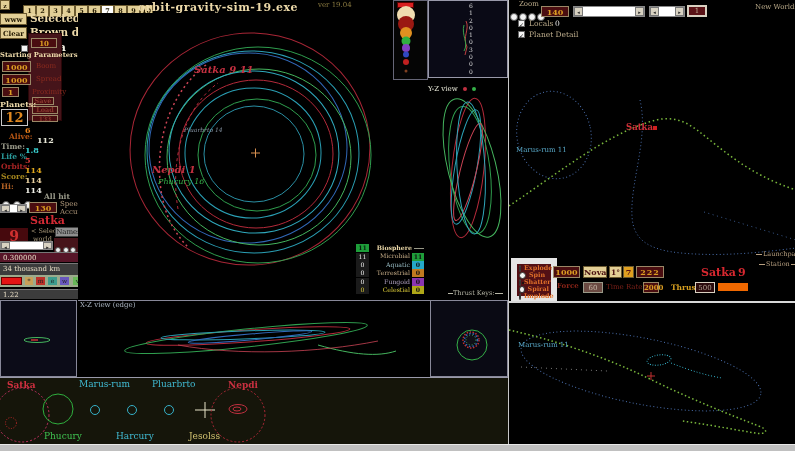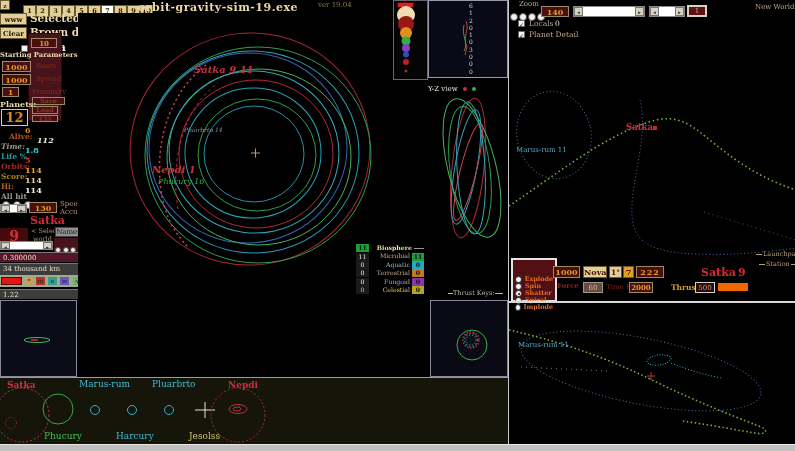--- a/index.html
+++ b/index.html
@@ -16,21 +16,21 @@
   .sb{background:#fdfdfd;border:1px solid #888;display:flex;}
   .sb .ar{width:7px;background:#d8d2c2;color:#222;font-size:5px;line-height:8px;text-align:center;border:1px solid #777;}
   .sb .tr{flex:1;background:#ffffff;}
   .chk{width:7px;height:7px;background:#f4f4f4;border:1px solid #666;font-size:6px;line-height:7px;color:#111;text-align:center;}
   .statlbl{font-size:7.5px;font-weight:bold;}
   .statval{font-size:8px;font-weight:bold;}
   .bio-row{display:flex;height:8.4px;align-items:center;font-size:6.2px;}
   .bio-count{width:13px;text-align:center;color:#f0f0f0;background:#1b1b1b;height:8px;line-height:8px;}
   .bio-lbl{flex:1;text-align:right;padding-right:2px;}
   .bio-badge{width:12px;text-align:center;color:#101010;font-weight:bold;height:8px;line-height:8px;}
-  .modes{display:flex;flex-direction:column;justify-content:space-around;background:#521015;border:2px solid #e5e5e5;padding:16px 2px;}
+  .modes{display:flex;flex-direction:column;justify-content:space-around;background:#521015;border:6px solid #e5e5e5;padding:1px 2px;}
   .mode-row{display:flex;align-items:center;gap:3px;font-size:6.4px;font-weight:bold;color:#e0702a;}
   .rdot{width:5px;height:5px;border-radius:50%;background:#f4f4f4;border:1px solid #333;position:relative;}
   .rdot.on:after{content:"";position:absolute;left:1.5px;top:1.5px;width:2px;height:2px;border-radius:50%;background:#111;}
   .hline{background:#d8d8d8;}
   .edge-lbl{color:#b8a080;font-size:6.5px;}
   .edge-lbl .ln{display:inline-block;width:6px;height:1px;background:#b8a080;vertical-align:middle;margin:0 1px;}
   svg{display:block;}
 </style>
 </head>
 <body>
@@ -56,35 +56,35 @@
   <div class="a mrn" style="left:31px;top:38px;width:26px;height:10px;font-size:7px;line-height:9px;">10</div>
   <div class="a" style="left:0;top:52px;width:80px;font-size:6.8px;font-weight:bold;color:#ecd9a9;">Starting Parameters</div>
 
   <div class="a mrn" style="left:2px;top:61px;width:29px;height:11px;font-size:8px;line-height:10px;">1000</div>
   <div class="a" style="left:36px;top:63px;font-size:7px;color:#8a2a1e;">Boom</div>
   <div class="a mrn" style="left:2px;top:74px;width:29px;height:11px;font-size:8px;line-height:10px;">1000</div>
   <div class="a" style="left:36px;top:76px;font-size:7px;color:#8a2a1e;">Spread</div>
   <div class="a mrn" style="left:2px;top:87px;width:17px;height:10px;font-size:8px;line-height:9px;">1</div>
   <div class="a" style="left:32px;top:89px;font-size:7px;color:#8a2a1e;">Proximity</div>
 
-  <div class="a mrn" style="left:32px;top:97px;width:33px;height:8px;font-size:6.5px;line-height:7px;color:#8a3a30;">Save</div>
+  <div class="a mrn" style="left:32px;top:97px;width:22px;height:8px;font-size:6.5px;line-height:7px;color:#8a3a30;">Save</div>
   <div class="a mrn" style="left:32px;top:106px;width:26px;height:8px;font-size:6.5px;line-height:7px;color:#8a3a30;">Load</div>
   <div class="a mrn" style="left:32px;top:115px;width:26px;height:7px;font-size:6px;line-height:6px;color:#8a3a30;">133</div>
 
   <div class="a" style="left:0;top:100px;font-size:8px;font-weight:bold;color:#ecd9a9;">Planets:</div>
   <div class="a" style="left:1px;top:109px;width:27px;height:17px;background:#000;border:1px solid #c8c8c8;color:#e08820;font-size:13px;font-weight:bold;text-align:center;line-height:16px;">12</div>
 
   <div class="a" style="left:1px;top:126px;">
     <div style="position:relative;height:10px;"><span class="statlbl" style="color:#b35414;padding-left:8px;">Alive:</span><span class="statval a" style="left:24px;top:0;color:#e87f1a;">6</span></div>
-    <div style="position:relative;height:10px;font-style:italic;"><span class="statlbl" style="color:#9a9a8a;">Time:</span><span class="statval a" style="left:36px;top:0;color:#e8e8d8;">112</span></div>
+    <div style="position:relative;height:10px;"><span class="statlbl" style="color:#9a9a8a;">Time:</span><span class="statval a" style="left:36px;top:0;color:#e8e8d8;">112</span></div>
     <div style="position:relative;height:10px;"><span class="statlbl" style="color:#2a9a9a;">Life %</span><span class="statval a" style="left:24px;top:0;color:#38d0d0;">1.8</span></div>
     <div style="position:relative;height:10px;"><span class="statlbl" style="color:#a82424;">Orbits:</span><span class="statval a" style="left:24px;top:0;color:#d03838;">5</span></div>
     <div style="position:relative;height:10px;"><span class="statlbl" style="color:#a8891e;">Score:</span><span class="statval a" style="left:24px;top:0;color:#e0a81e;">114</span></div>
     <div style="position:relative;height:10px;"><span class="statlbl" style="color:#b06024;">Hi:</span><span class="statval a" style="left:24px;top:0;color:#e8d0a0;">114</span></div>
-    <div style="position:relative;height:10px;"><span class="statlbl" style="color:#9a9a8a;">All hit</span><span class="statval a" style="left:24px;top:0;color:#f0f0e8;">114</span></div>
+    <div style="position:relative;height:10px;padding-left:43px;"><span class="statlbl" style="color:#9a9a8a;">All hit</span><span class="statval a" style="left:24px;top:0;color:#f0f0e8;">114</span></div>
   </div>
 
   <div class="a" style="left:2px;top:196px;">
     <span class="dot"></span><span class="dot" style="margin-left:3px;"></span><span class="dot" style="margin-left:3px;"></span>
   </div>
   <div class="a sb" style="left:0;top:204px;width:27px;height:9px;">
     <span class="ar">◂</span>
       <span class="tr"></span>
       <span class="ar">▸</span>
   </div>
@@ -235,20 +235,33 @@
     <span style="display:inline-block;width:5px;border-top:1px solid #b8b8a8;vertical-align:middle;"></span><span>Thrust Keys:</span><span style="display:inline-block;width:8px;border-top:1px solid #b8b8a8;vertical-align:middle;"></span>
   </div>
 
   <div class="a" style="left:0;top:300px;width:77px;height:77px;background:#0c0c18;border:1px solid #889;">
     <svg width="75" height="75" viewBox="0 0 75 75">
       <ellipse cx="36" cy="39" rx="13" ry="2.5" stroke="#45b55e" fill="none" stroke-width="1"></ellipse>
       <path d="M 30,39 h 7" stroke="#cc3333" stroke-width="1.5"></path>
     </svg>
   </div>
 
+  <div class="a" style="left:78px;top:300px;width:352px;height:77px;background:#000;border-top:1px solid #889;">
+    <div class="a" style="left:2px;top:1px;font-size:7px;color:#aab4c0;">X-Z view (edge)</div>
+    <svg width="352" height="76" viewBox="0 0 352 76">
+      <g fill="none" stroke-width="1">
+        <ellipse cx="170" cy="35" rx="102" ry="6" stroke="#b42a3a" transform="rotate(-4 170 35)"></ellipse>
+        <ellipse cx="168" cy="37" rx="122" ry="9" stroke="#2f9e4e" transform="rotate(-6 168 37)"></ellipse>
+        <ellipse cx="165" cy="34" rx="82" ry="4" stroke="#2a9fb4" transform="rotate(-2 165 34)"></ellipse>
+        <ellipse cx="172" cy="36" rx="62" ry="3" stroke="#3168b8" transform="rotate(-5 172 36)"></ellipse>
+        <path d="M 240,44 C 275,54 300,56 318,50" stroke="#45b55e"></path>
+        <path d="M 100,44 C 160,55 240,52 300,40" stroke="#cc4455" stroke-width="0.8"></path>
+      </g>
+    </svg>
+  </div>
 
   <div class="a" style="left:430px;top:300px;width:78px;height:77px;background:#0a0a14;border:1px solid #889;">
     <svg width="76" height="75" viewBox="0 0 76 75">
       <circle cx="41" cy="44" r="15" stroke="#35b048" fill="none" stroke-width="1"></circle>
       <circle cx="40" cy="39" r="8" stroke="#c03030" fill="none" stroke-width="1.5" stroke-dasharray="1.5 1.5"></circle>
       <circle cx="40" cy="39" r="6.5" stroke="#3168b8" fill="none" stroke-width="1.5" stroke-dasharray="1.5 2"></circle>
       <circle cx="40" cy="39" r="5" fill="#101018" stroke="#45b55e" stroke-width="1" stroke-dasharray="1 2"></circle>
     </svg>
   </div>
 
@@ -345,21 +358,21 @@
     <div class="a cbtn" style="left:74px;top:266px;width:24px;height:12px;font-size:8px;line-height:11px;color:#4a1010;">Nova</div>
     <div class="a cbtn" style="left:100px;top:266px;width:13px;height:12px;font-size:7.5px;line-height:11px;color:#4a1010;">1°</div>
     <div class="a" style="left:114px;top:266px;width:11px;height:12px;background:#e0a020;border:1px solid #6b5a30;color:#5a1010;font-size:8px;font-weight:bold;text-align:center;line-height:11px;">7</div>
     <div class="a mrn" style="left:127px;top:266px;width:28px;height:12px;font-size:8px;line-height:11px;letter-spacing:1px;">222</div>
     <div class="a" style="left:192px;top:267px;font-size:11px;font-weight:bold;color:#d82830;">Satka</div>
     <div class="a" style="left:229px;top:267px;font-size:11px;font-weight:bold;color:#d82830;">9</div>
 
     <div class="a" style="left:48px;top:282px;font-size:7px;font-weight:bold;color:#8a2418;">Force</div>
     <div class="a" style="left:74px;top:282px;width:20px;height:11px;background:#6b4a42;border:1px solid #998;color:#c8b8a8;font-size:7px;text-align:center;line-height:10px;">60</div>
     <div class="a" style="left:97px;top:284px;font-size:7px;color:#7a2018;">Time Rates</div>
-    <div class="a mrn" style="left:120px;top:282px;width:24px;height:11px;font-size:7px;line-height:10px;">2000</div>
+    <div class="a mrn" style="left:134px;top:282px;width:16px;height:11px;font-size:7px;line-height:10px;">2000</div>
     <div class="a" style="left:162px;top:284px;font-size:7.5px;font-weight:bold;color:#d8a020;">Thrust</div>
     <div class="a" style="left:186px;top:282px;width:20px;height:11px;background:#2a0a0c;border:1px solid #d8d0c0;color:#b0a090;font-size:7px;text-align:center;line-height:10px;">500</div>
     <div class="a" style="left:209px;top:283px;width:30px;height:8px;background:#f06800;"></div>
 
     <div class="a hline" style="left:0;top:301px;width:287px;height:2px;"></div>
 
     <div class="a" style="left:0;top:303px;width:287px;height:140px;">
       <svg width="287" height="140" viewBox="0 0 287 140">
         <g fill="none">
           <ellipse cx="132" cy="68" rx="122" ry="33" stroke="#4a6fae" stroke-dasharray="1 2.5" transform="rotate(11 132 68)"></ellipse>

